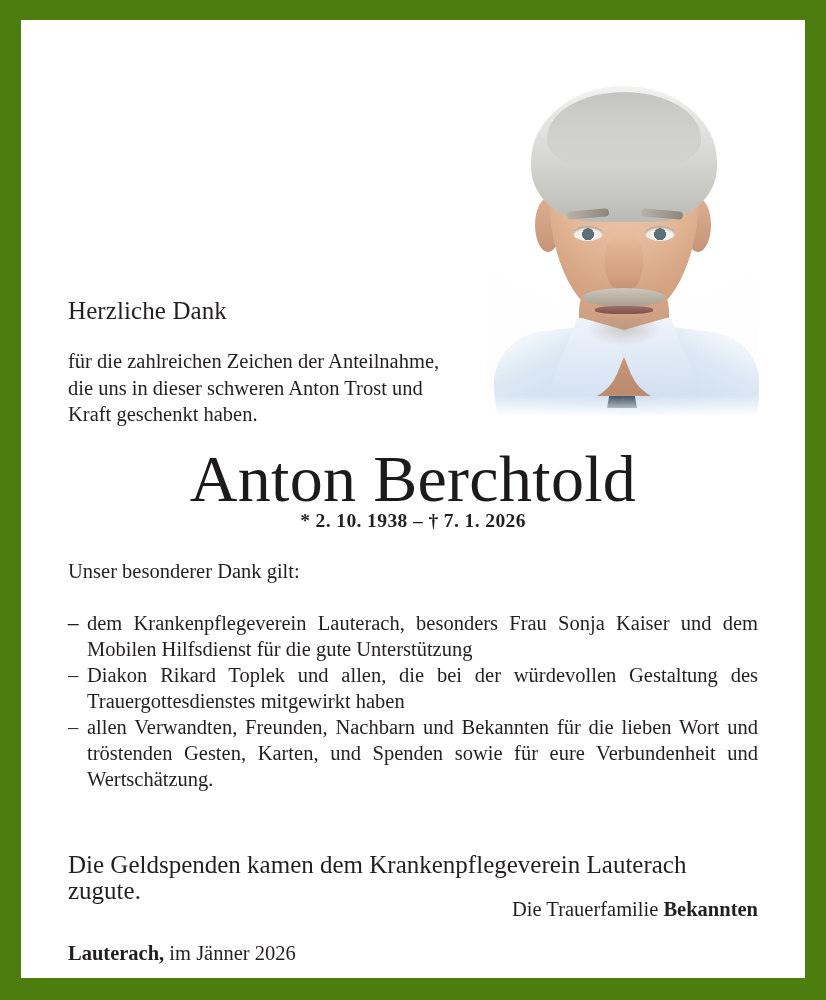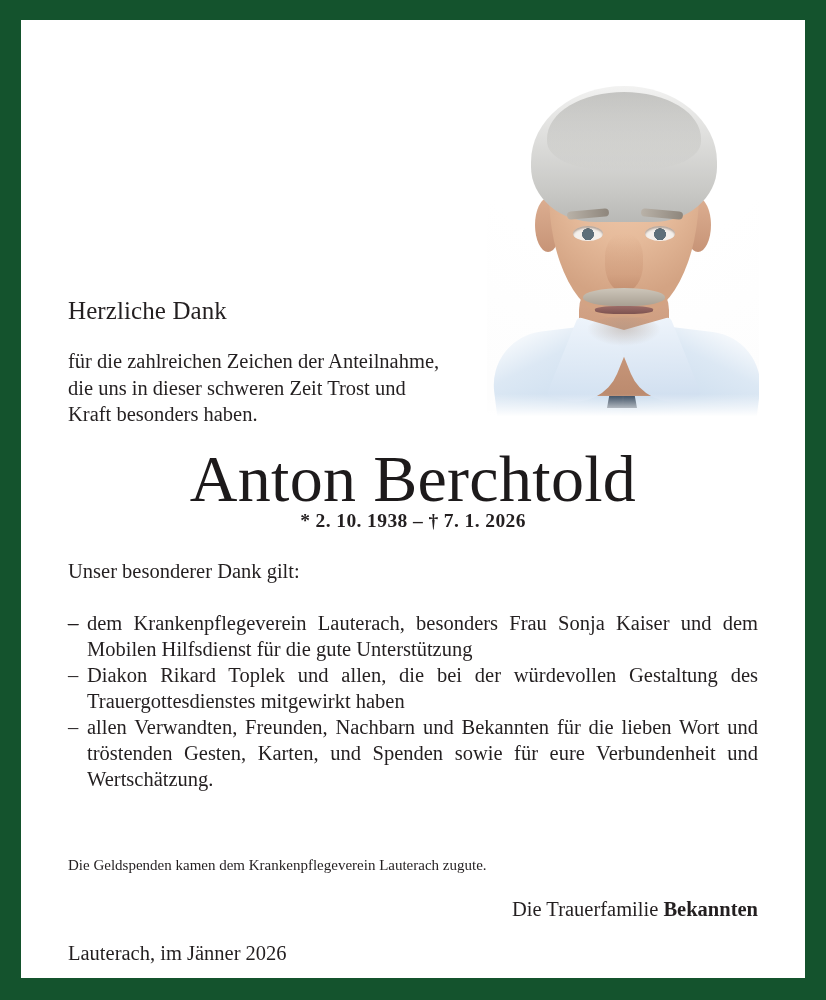--- a/index.html
+++ b/index.html
@@ -13,21 +13,21 @@
     font-family: "Liberation Serif", "DejaVu Serif", serif;
     -webkit-font-smoothing: antialiased;
   }
 
   
   #notice {
     position: relative;
     width: 826px;
     height: 1000px;
     box-sizing: border-box;
-    background: #14532d;
+    background: #4d7c0f;
     padding: 20px 21px 22px 21px;
   }
   #sheet {
     position: relative;
     width: 100%;
     height: 100%;
     background: #ffffff;
     box-sizing: border-box;
     overflow: hidden;
   }
@@ -261,40 +261,40 @@
   }
   #thanks-list li .dash {
     position: absolute;
     left: 0;
     top: 0;
   }
   #thanks-list li .txt { display: inline; }
 
   #donation-note {
     top: 832px;
-    font-size: 15px;
+    font-size: 25px;
     line-height: 26px;
     color: #231f20;
   }
   #family-signature {
     top: 876px;
     text-align: right;
     font-size: 20.5px;
     line-height: 26px;
     color: #231f20;
   }
   #family-signature .surname { font-weight: bold; }
 
   #place-date {
     top: 920px;
     font-size: 20.5px;
     line-height: 26px;
     color: #231f20;
   }
-  #place-date .place { font-weight: normal; }
+  #place-date .place { font-weight: bold; }
 </style>
 </head>
 <body>
 
 <div id="notice">
   <div id="sheet">
 
     <div id="portrait">
       <div class="photo-canvas">
         <div class="ph-shoulder-l"></div>
@@ -316,21 +316,21 @@
         <div class="ph-nose"></div>
         <div class="ph-mous"></div>
         <div class="ph-mouth"></div>
         <div class="ph-chin"></div>
         <div class="ph-fade"></div>
       </div>
     </div>
 
     <div class="col" id="thanks-heading">Herzliche Dank</div>
 
-    <div class="col" id="thanks-intro">für die zahlreichen Zeichen der Anteilnahme, die uns in dieser schweren Zeit Trost und Kraft besonders haben.</div>
+    <div class="col" id="thanks-intro">für die zahlreichen Zeichen der Anteilnahme, die uns in dieser schweren Anton Trost und Kraft geschenkt haben.</div>
 
     <div class="col" id="name-block">
       <div id="deceased-name">Anton Berchtold</div>
       <div id="life-dates">* 2. 10. 1938 – † 7. 1. 2026</div>
     </div>
 
     <div class="col" id="special-thanks-label">Unser besonderer Dank gilt:</div>
 
     <ul class="col" id="thanks-list">
       <li>

